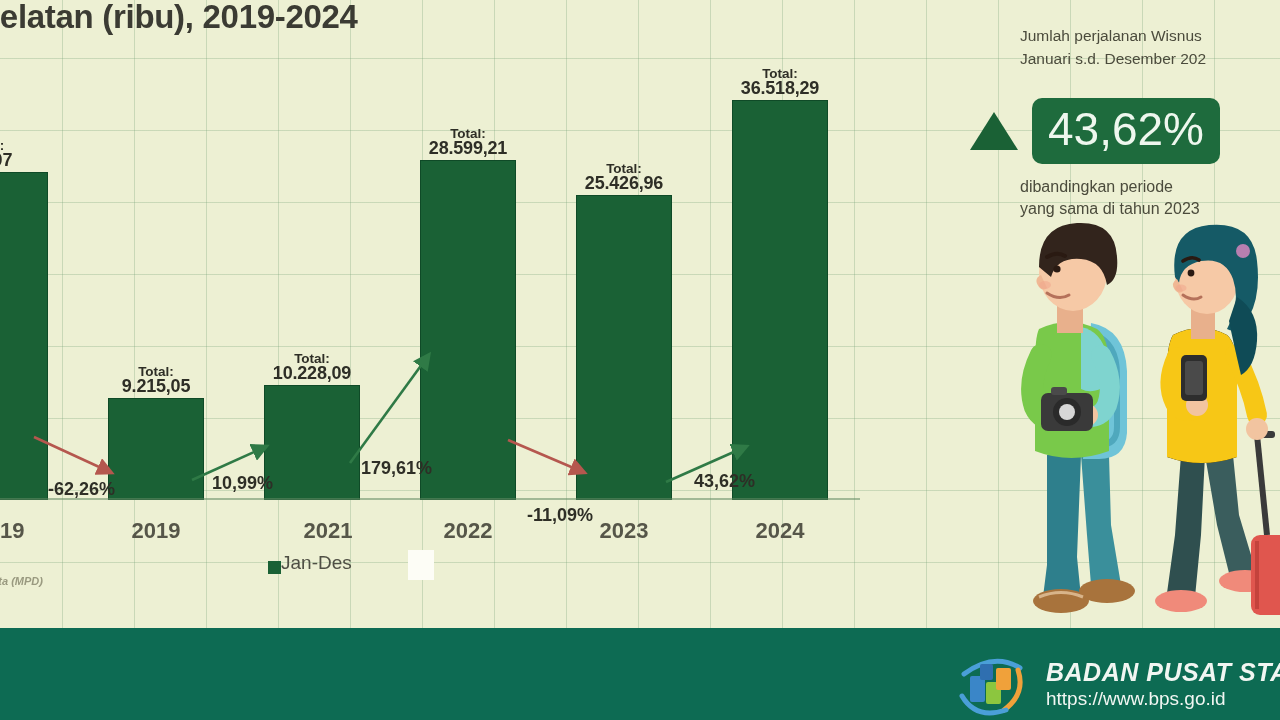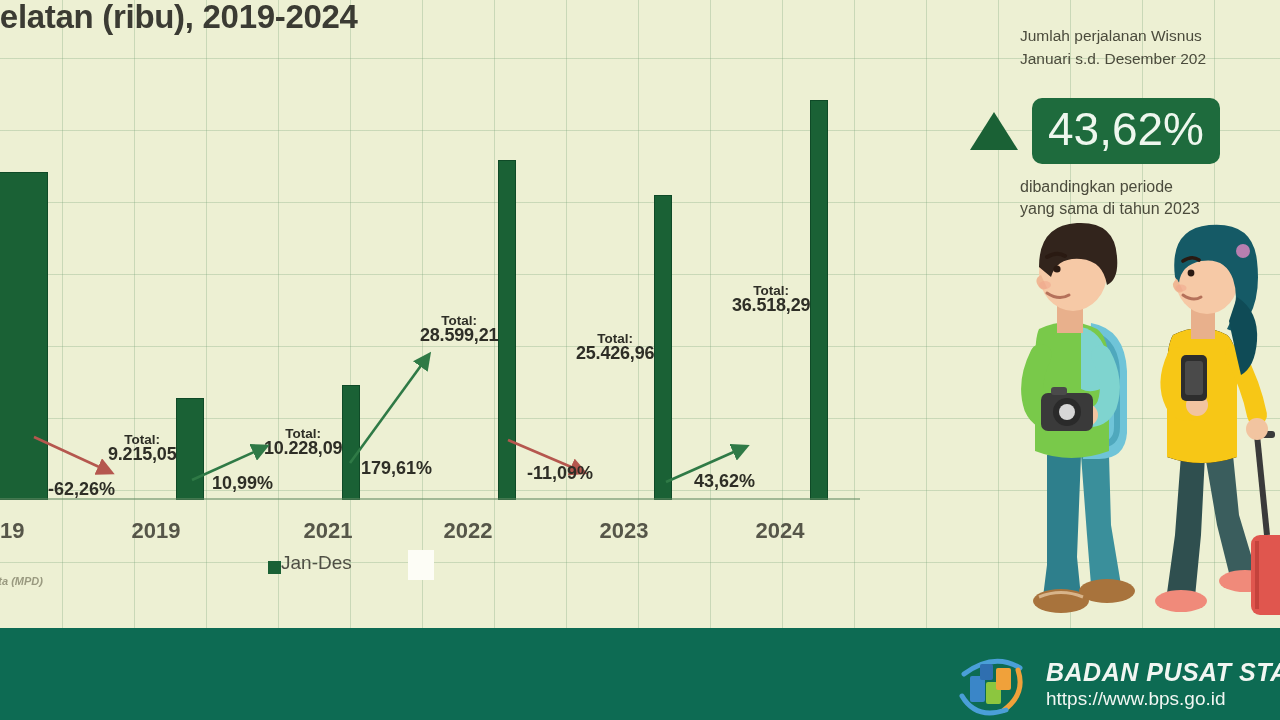--- a/index.html
+++ b/index.html
@@ -26,21 +26,21 @@
     position:absolute; left:-128px; top:-4px; width:820px;
     font-size:33px; font-weight:700; color:#3b3b33;
     letter-spacing:-.3px; white-space:nowrap;
     line-height:42px;
   }
 
   
   #plot{ position:absolute; left:0; top:60px; width:880px; height:440px; }
   .bar-slot{
     position:absolute; bottom:0; width:96px;
-    display:flex; flex-direction:row; justify-content:flex-end; align-items:center;
+    display:flex; flex-direction:column; justify-content:flex-end; align-items:center;
   }
   .bar{
     width:96px; background:#1a6135; border:1px solid #0f4a27;
   }
   .bar-lbl{
     text-align:center; font-size:13.5px; font-weight:700; color:#2e2e26;
     line-height:15px; margin-bottom:4px; white-space:nowrap;
   }
   .bar-lbl .v{ font-size:18px; letter-spacing:-.2px; }
 
@@ -197,21 +197,21 @@
   <line x1="34" y1="437" x2="110" y2="472" stroke="#b5574e" stroke-width="2.6" marker-end="url(#mR)"></line>
   <line x1="192" y1="480" x2="265" y2="447" stroke="#2f7a46" stroke-width="2.6" marker-end="url(#mG)"></line>
   <line x1="350" y1="463" x2="428" y2="356" stroke="#2f7a46" stroke-width="2.6" marker-end="url(#mG)"></line>
   <line x1="508" y1="440" x2="583" y2="472" stroke="#b5574e" stroke-width="2.6" marker-end="url(#mR)"></line>
   <line x1="666" y1="482" x2="745" y2="447" stroke="#2f7a46" stroke-width="2.6" marker-end="url(#mG)"></line>
 </svg>
 
 <div class="pct" style="left:48px;  top:479px;">-62,26%</div>
 <div class="pct" style="left:212px; top:473px;">10,99%</div>
 <div class="pct" style="left:361px; top:458px;">179,61%</div>
-<div class="pct" style="left:527px; top:463px;">-11,09%</div>
+<div class="pct" style="left:527px; top:505px;">-11,09%</div>
 <div class="pct" style="left:694px; top:471px;">43,62%</div>
 
 <div class="year" style="left:-55px;">2019</div>
 <div class="year" style="left:101px;">2019</div>
 <div class="year" style="left:273px;">2021</div>
 <div class="year" style="left:413px;">2022</div>
 <div class="year" style="left:569px;">2023</div>
 <div class="year" style="left:725px;">2024</div>
 
 <div id="legend">

